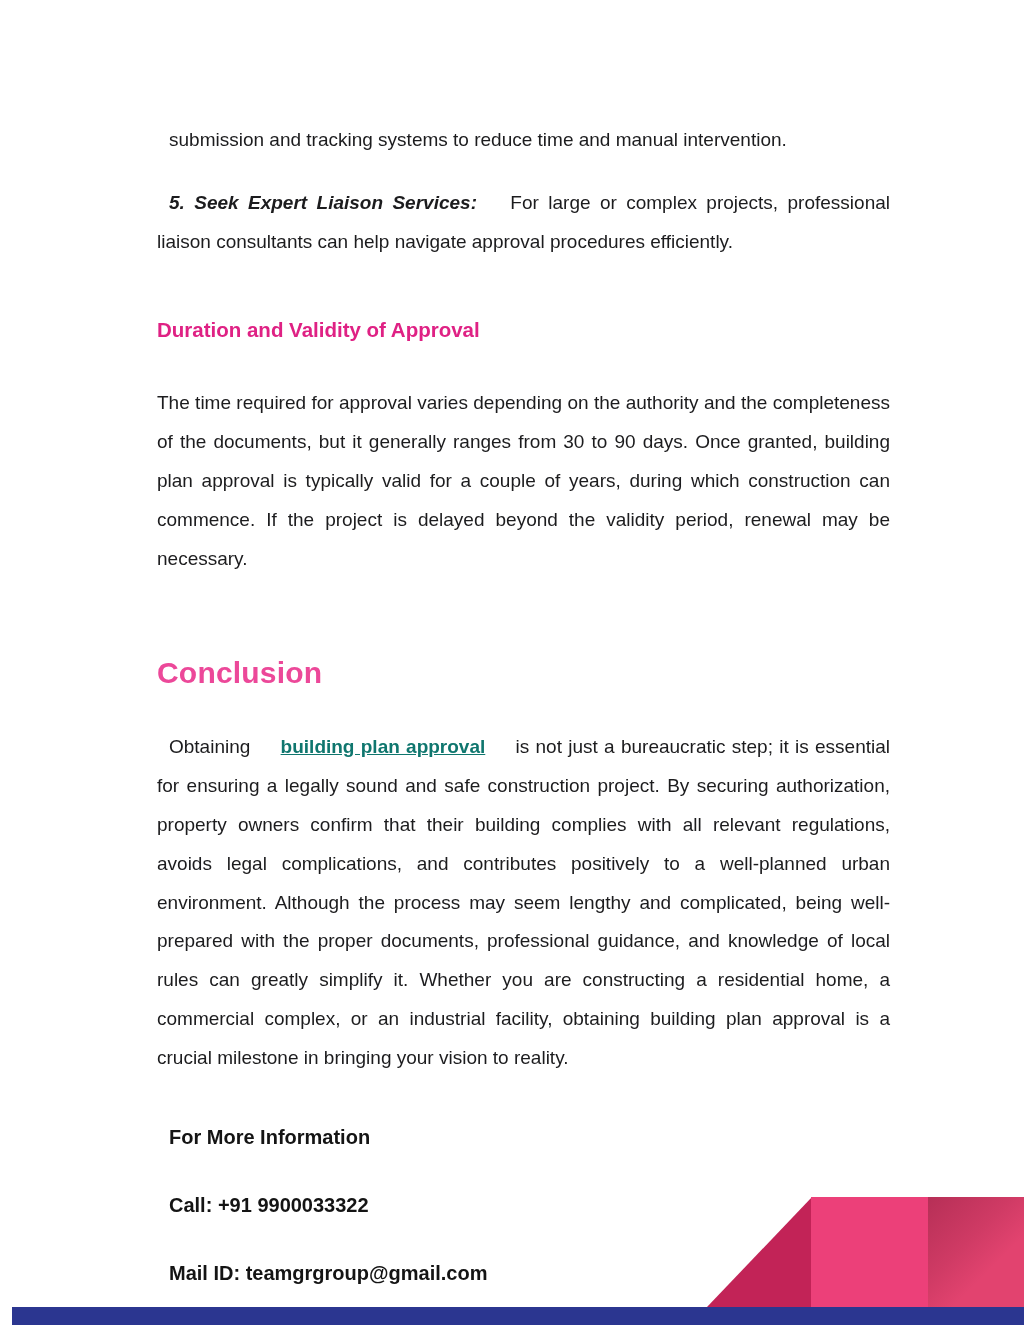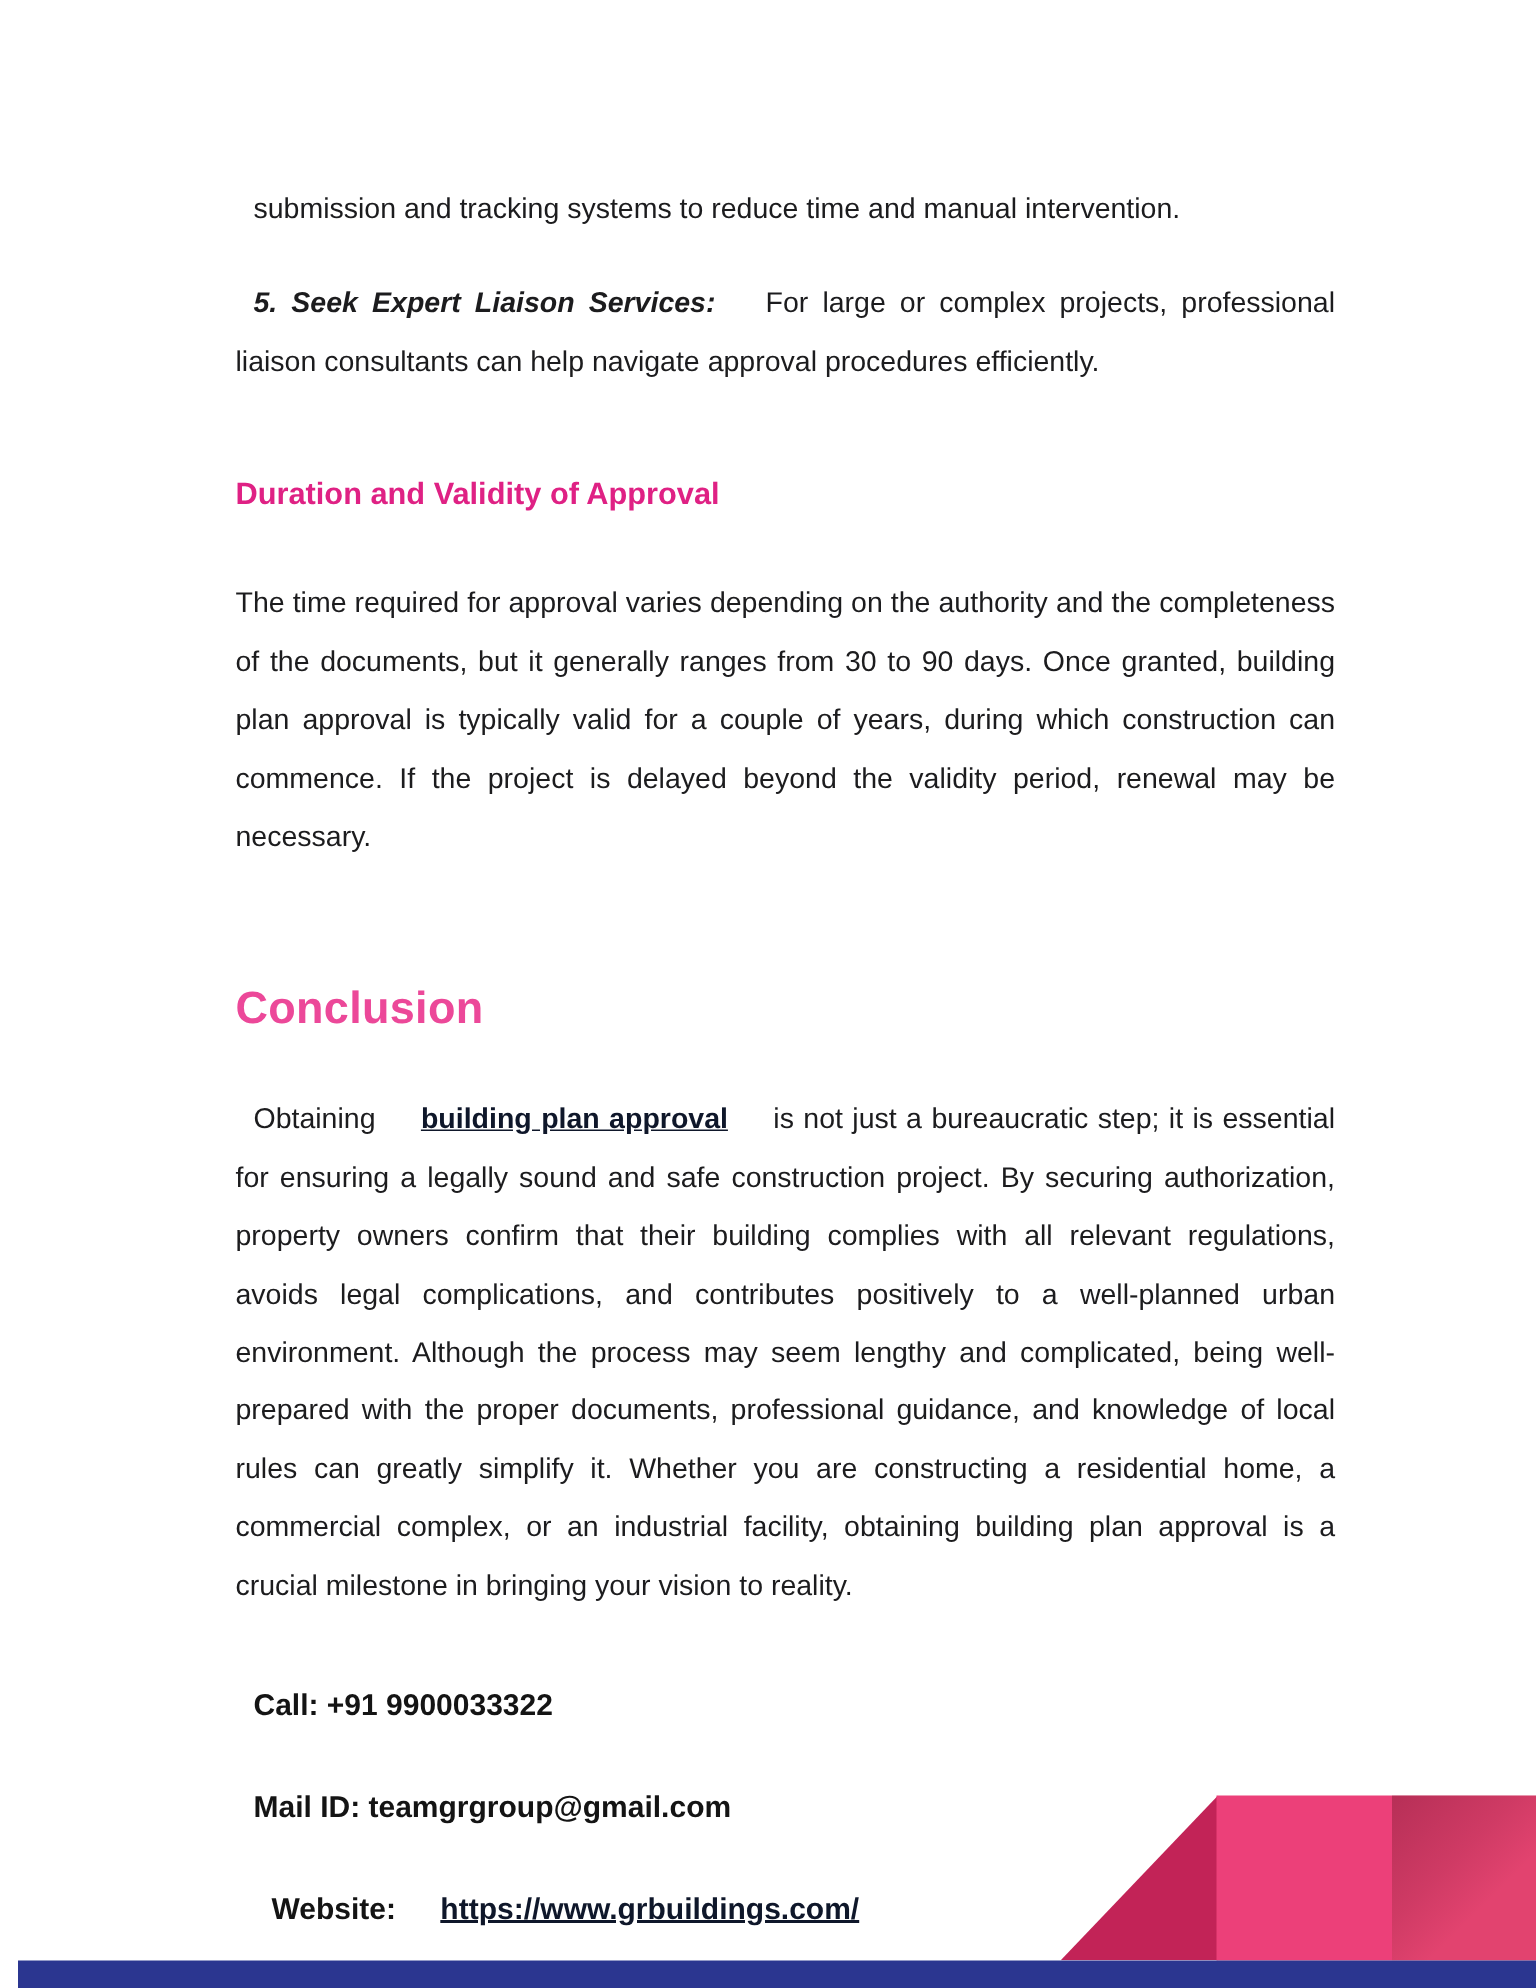--- a/index.html
+++ b/index.html
@@ -30,21 +30,21 @@
     font-weight:bold; margin-top:52px; letter-spacing:.2px;
   }
   .conclusion-para { margin-top:12px; }
 
   .contact-line {
     font-size:20px; line-height:44px; font-weight:bold; color:#141414;
   }
   .contact-block { margin-top:1px; }
 
   a.doc-link {
-    color:#0f172a; font-weight:bold; text-decoration:underline; cursor:pointer;
+    color:#0f766e; font-weight:bold; text-decoration:underline; cursor:pointer;
   }
 
   
   .deco-triangle {
     position:absolute; left:695px; top:1185px; width:105px; height:110px;
     background:#c22357;
     clip-path:polygon(0 100%, 100% 0, 100% 100%);
   }
   .deco-rect-bright {
     position:absolute; left:799px; top:1185px; width:117px; height:110px;
@@ -78,20 +78,21 @@
 
     <h2 class="section-heading">Duration and Validity of Approval</h2>
 
     <p class="body-para just after-heading">The time required for approval varies depending on the authority and the completeness of the documents, but it generally ranges from 30 to 90 days. Once granted, building plan approval is typically valid for a couple of years, during which construction can commence. If the project is delayed beyond the validity period, renewal may be necessary.</p>
 
     <h1 class="big-heading">Conclusion</h1>
 
     <p class="body-para just conclusion-para"><span>Obtaining </span><a class="doc-link" href="#">building plan approval</a><span> is not just a bureaucratic step; it is essential for ensuring a legally sound and safe construction project. By securing authorization, property owners confirm that their building complies with all relevant regulations, avoids legal complications, and contributes positively to a well-planned urban environment. Although the process may seem lengthy and complicated, being well-prepared with the proper documents, professional guidance, and knowledge of local rules can greatly simplify it. Whether you are constructing a residential home, a commercial complex, or an industrial facility, obtaining building plan approval is a crucial milestone in bringing your vision to reality.</span></p>
 
     <div class="contact-block">
+      <p class="contact-line">For More Information</p>
       <p class="contact-line">Call: +91 9900033322</p>
       <p class="contact-line">Mail ID: teamgrgroup@gmail.com</p>
       <p class="contact-line"><span>Website: </span><a class="doc-link" href="#">https://www.grbuildings.com/</a></p>
     </div>
 
   </main>
 
   <div class="deco-triangle"></div>
   <div class="deco-rect-bright"></div>
   <div class="deco-rect-shaded"></div>

